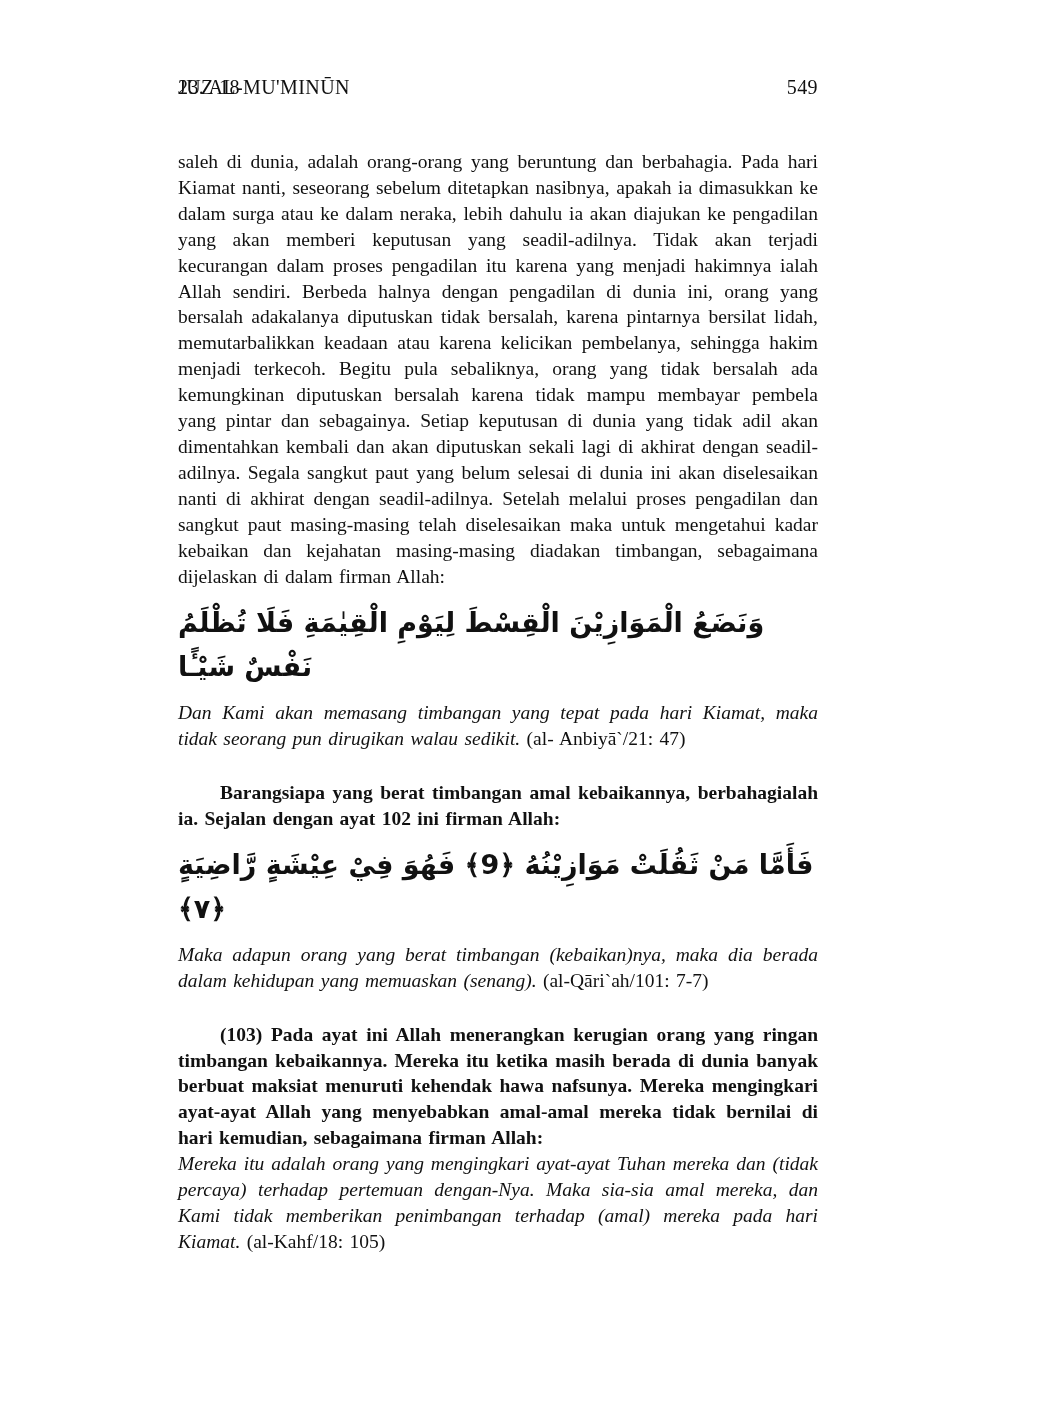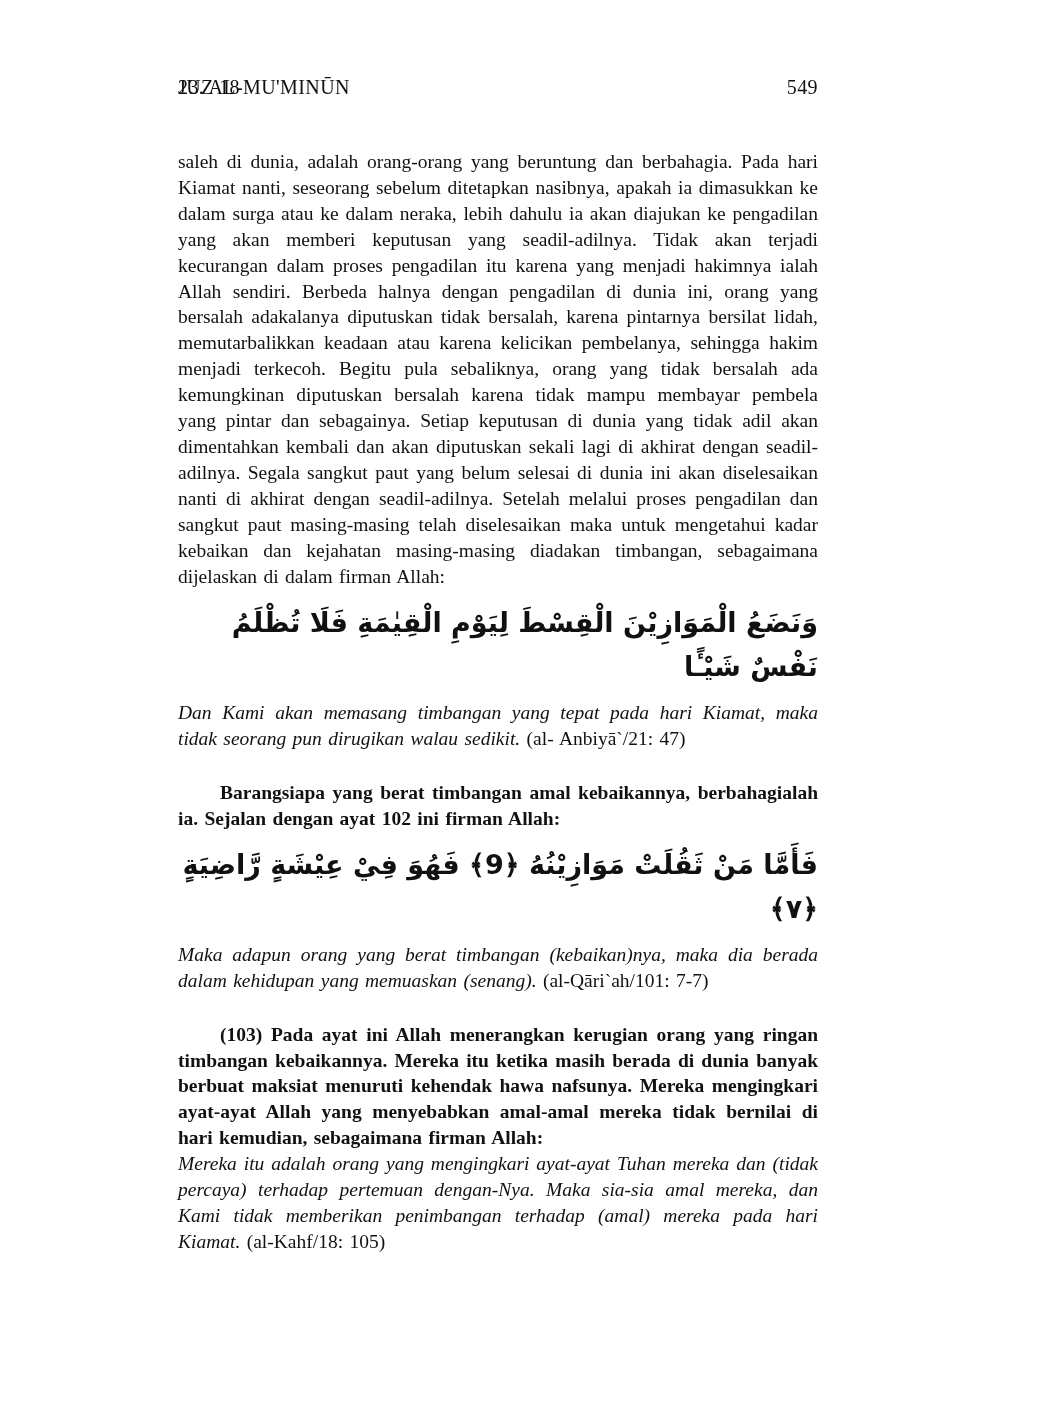--- a/index.html
+++ b/index.html
@@ -45,21 +45,21 @@
   }
   .indent {
     text-indent: 42px;
     font-weight: bold;
   }
   .para-gap {
     margin-top: 28px;
   }
   .arabic {
     direction: rtl;
-    text-align: right;
+    text-align: left;
     font-family: "DejaVu Sans", sans-serif;
     font-weight: 700;
     font-size: 27px;
     line-height: 1.6;
     margin: 12px 0 12px 0;
   }
   .translation {
     font-size: 19.5px;
     line-height: 25.9px;
     text-align: justify;

